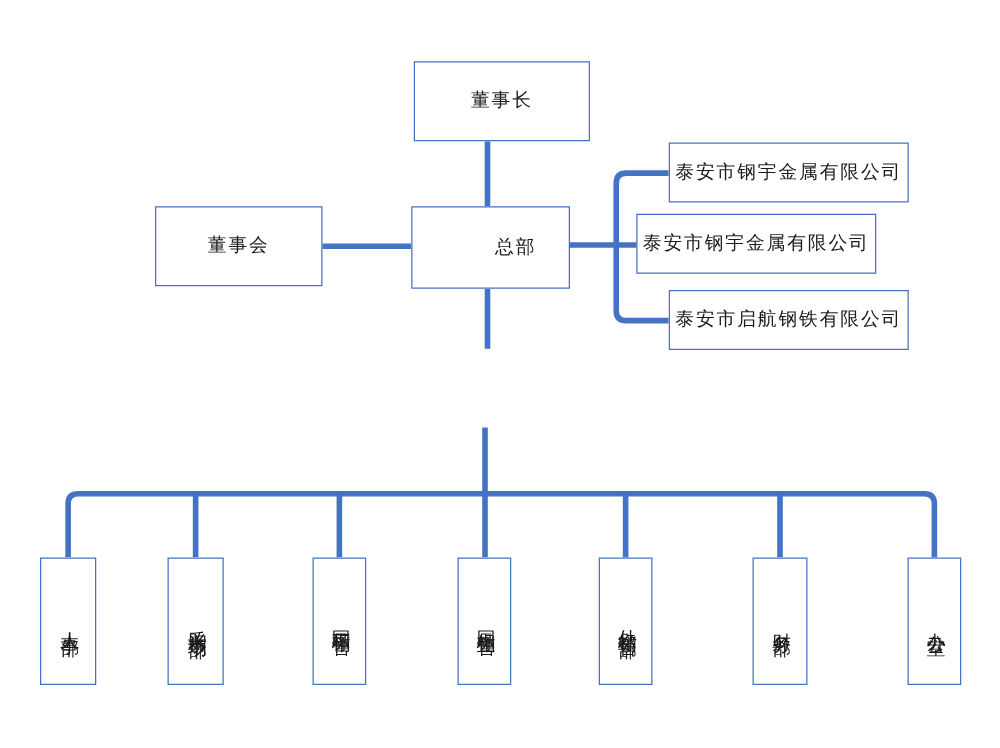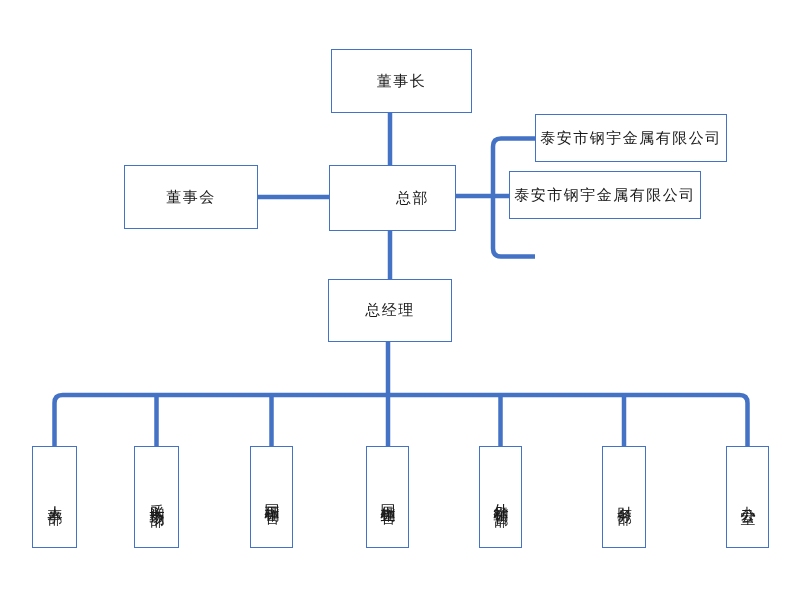--- a/index.html
+++ b/index.html
@@ -99,32 +99,32 @@
   </div>
 
   <div class="node node-board">
     <span class="label">董事会</span>
   </div>
 
   <div class="node node-hq">
     <span class="label">总部</span>
   </div>
 
-  <div class="node node-gm">
-    <span class="label">总经理</span>
-  </div>
 
   <div class="node node-sub-0">
     <span class="label">泰安市钢宇金属有限公司</span>
   </div>
 
   <div class="node node-sub-1">
     <span class="label">泰安市钢宇金属有限公司</span>
   </div>
 
+  <div class="node node-sub-2">
+    <span class="label">泰安市启航钢铁有限公司</span>
+  </div>
 
   <div class="node dept node-dept-0">
     <span class="label">人事部</span>
   </div>
 
   <div class="node dept node-dept-1">
     <span class="label">采购市场部</span>
   </div>
 
   <div class="node dept node-dept-2">

